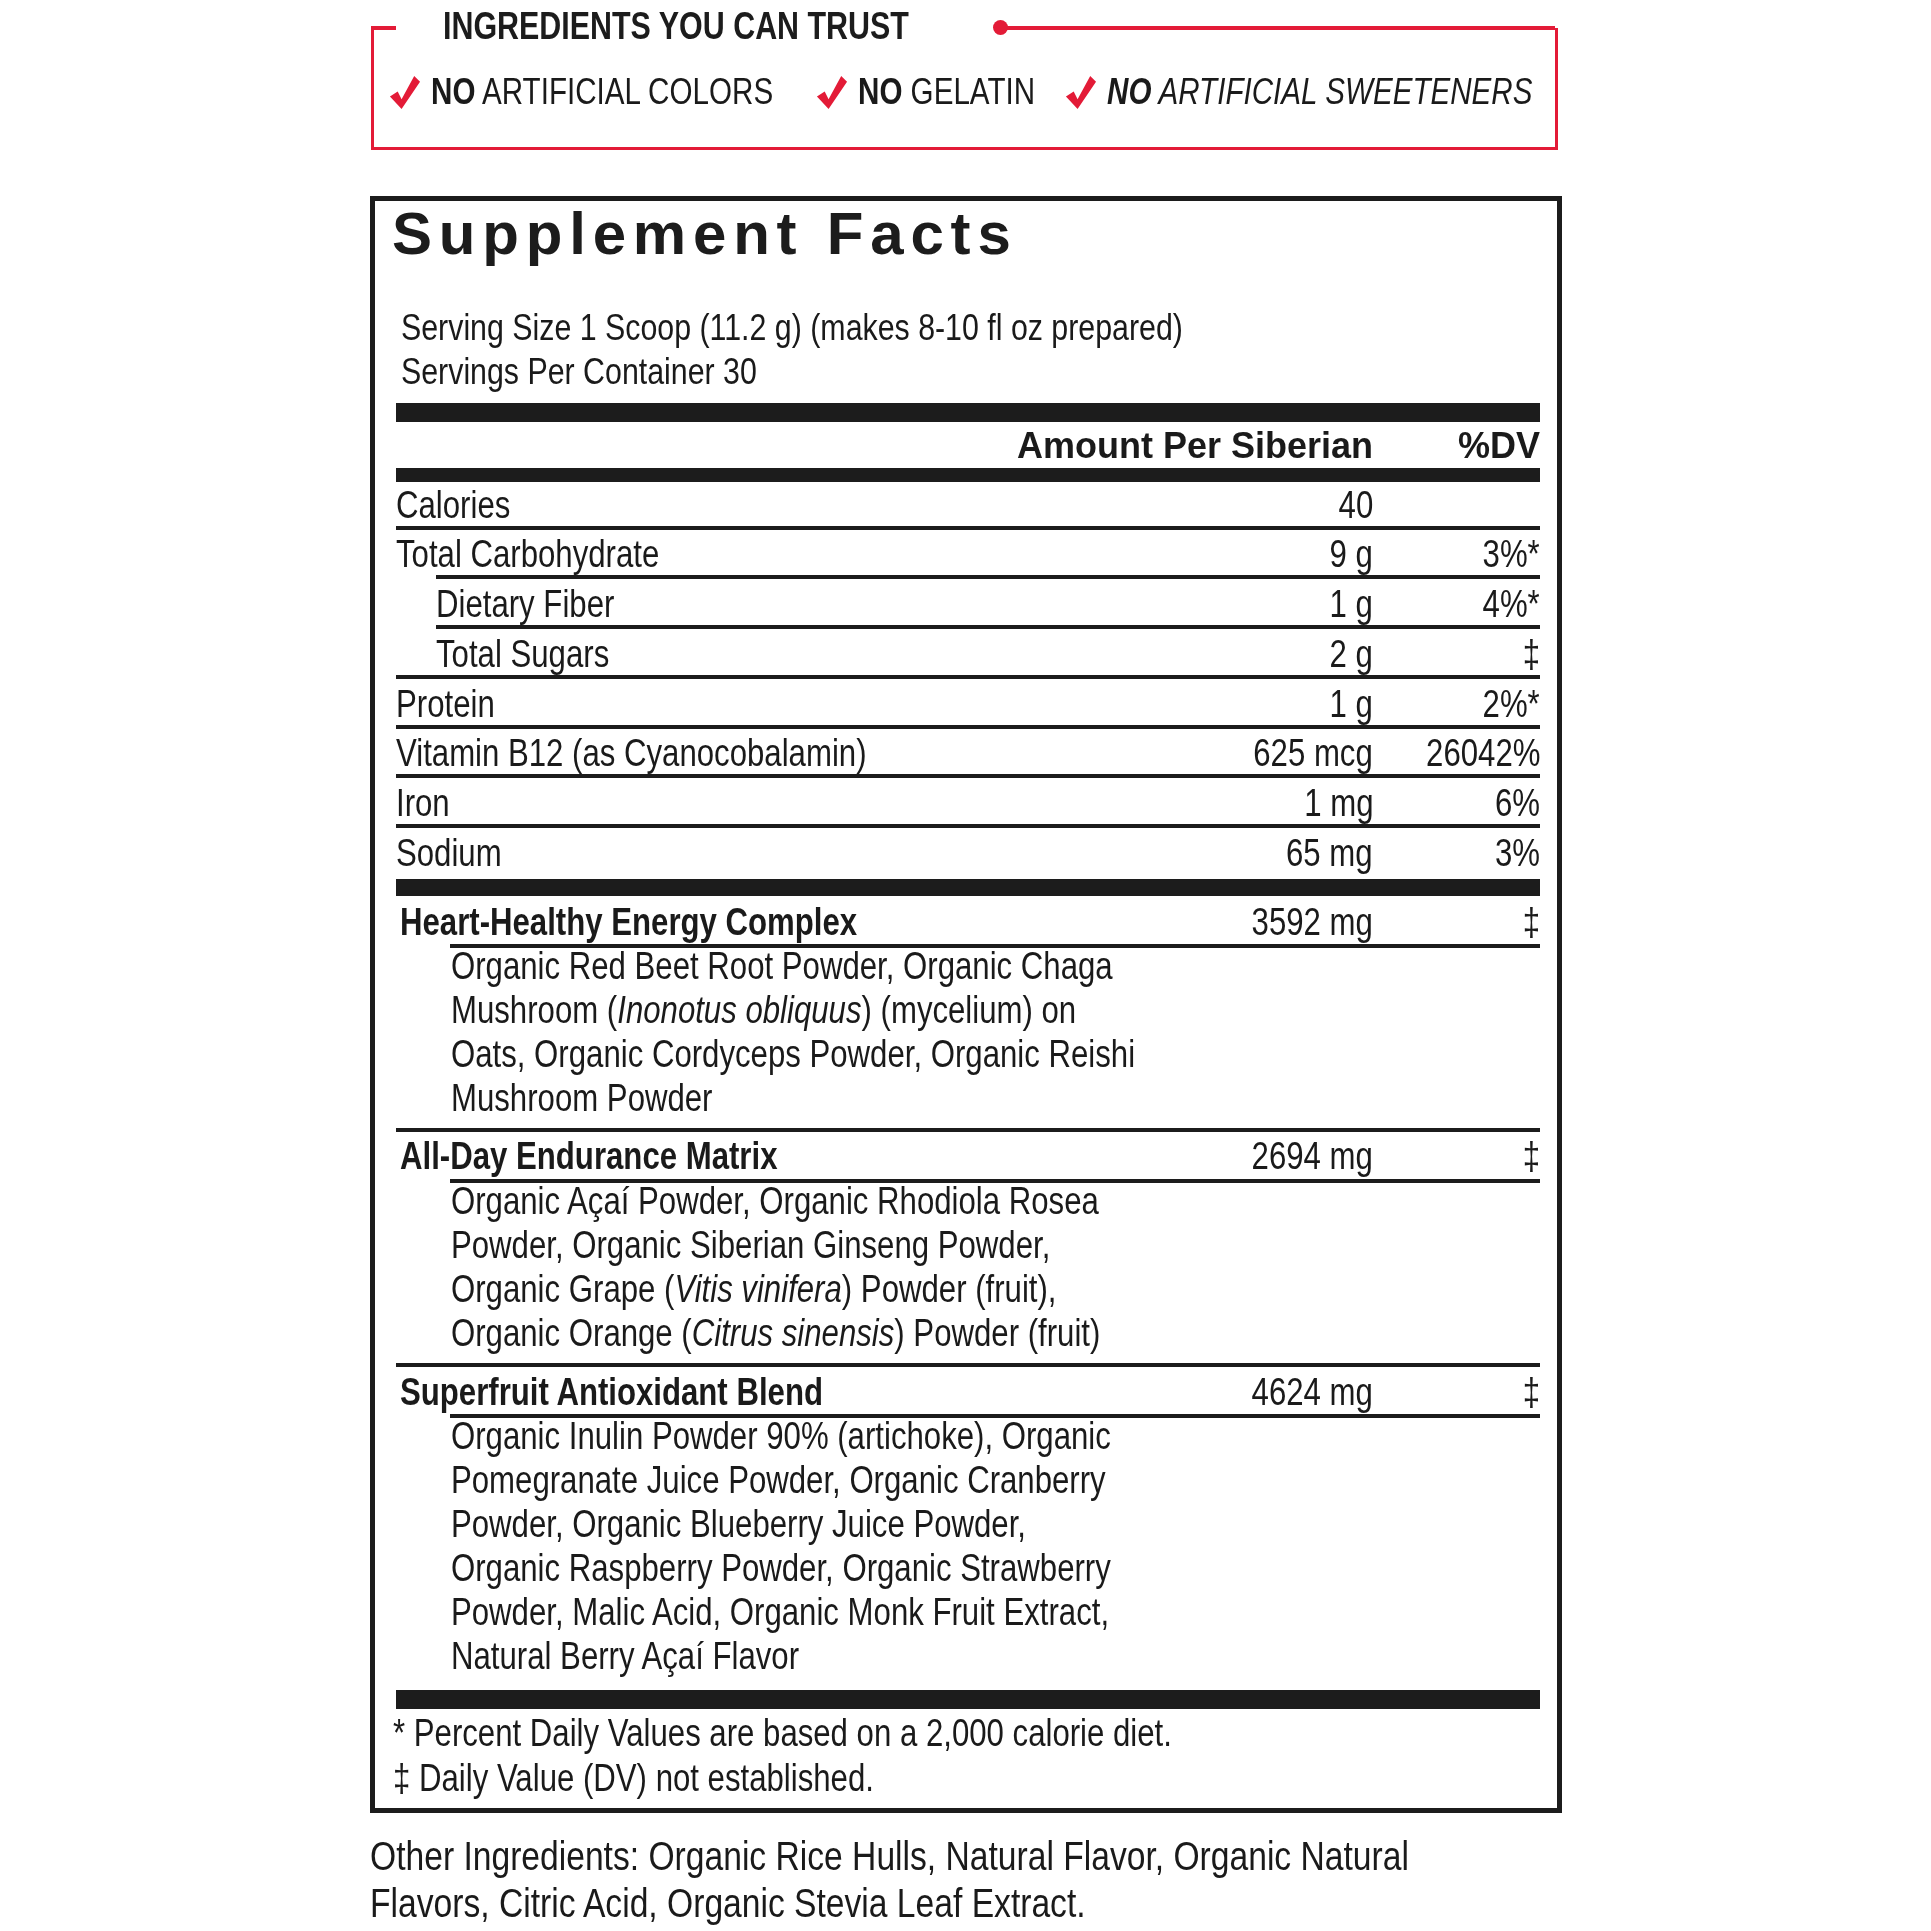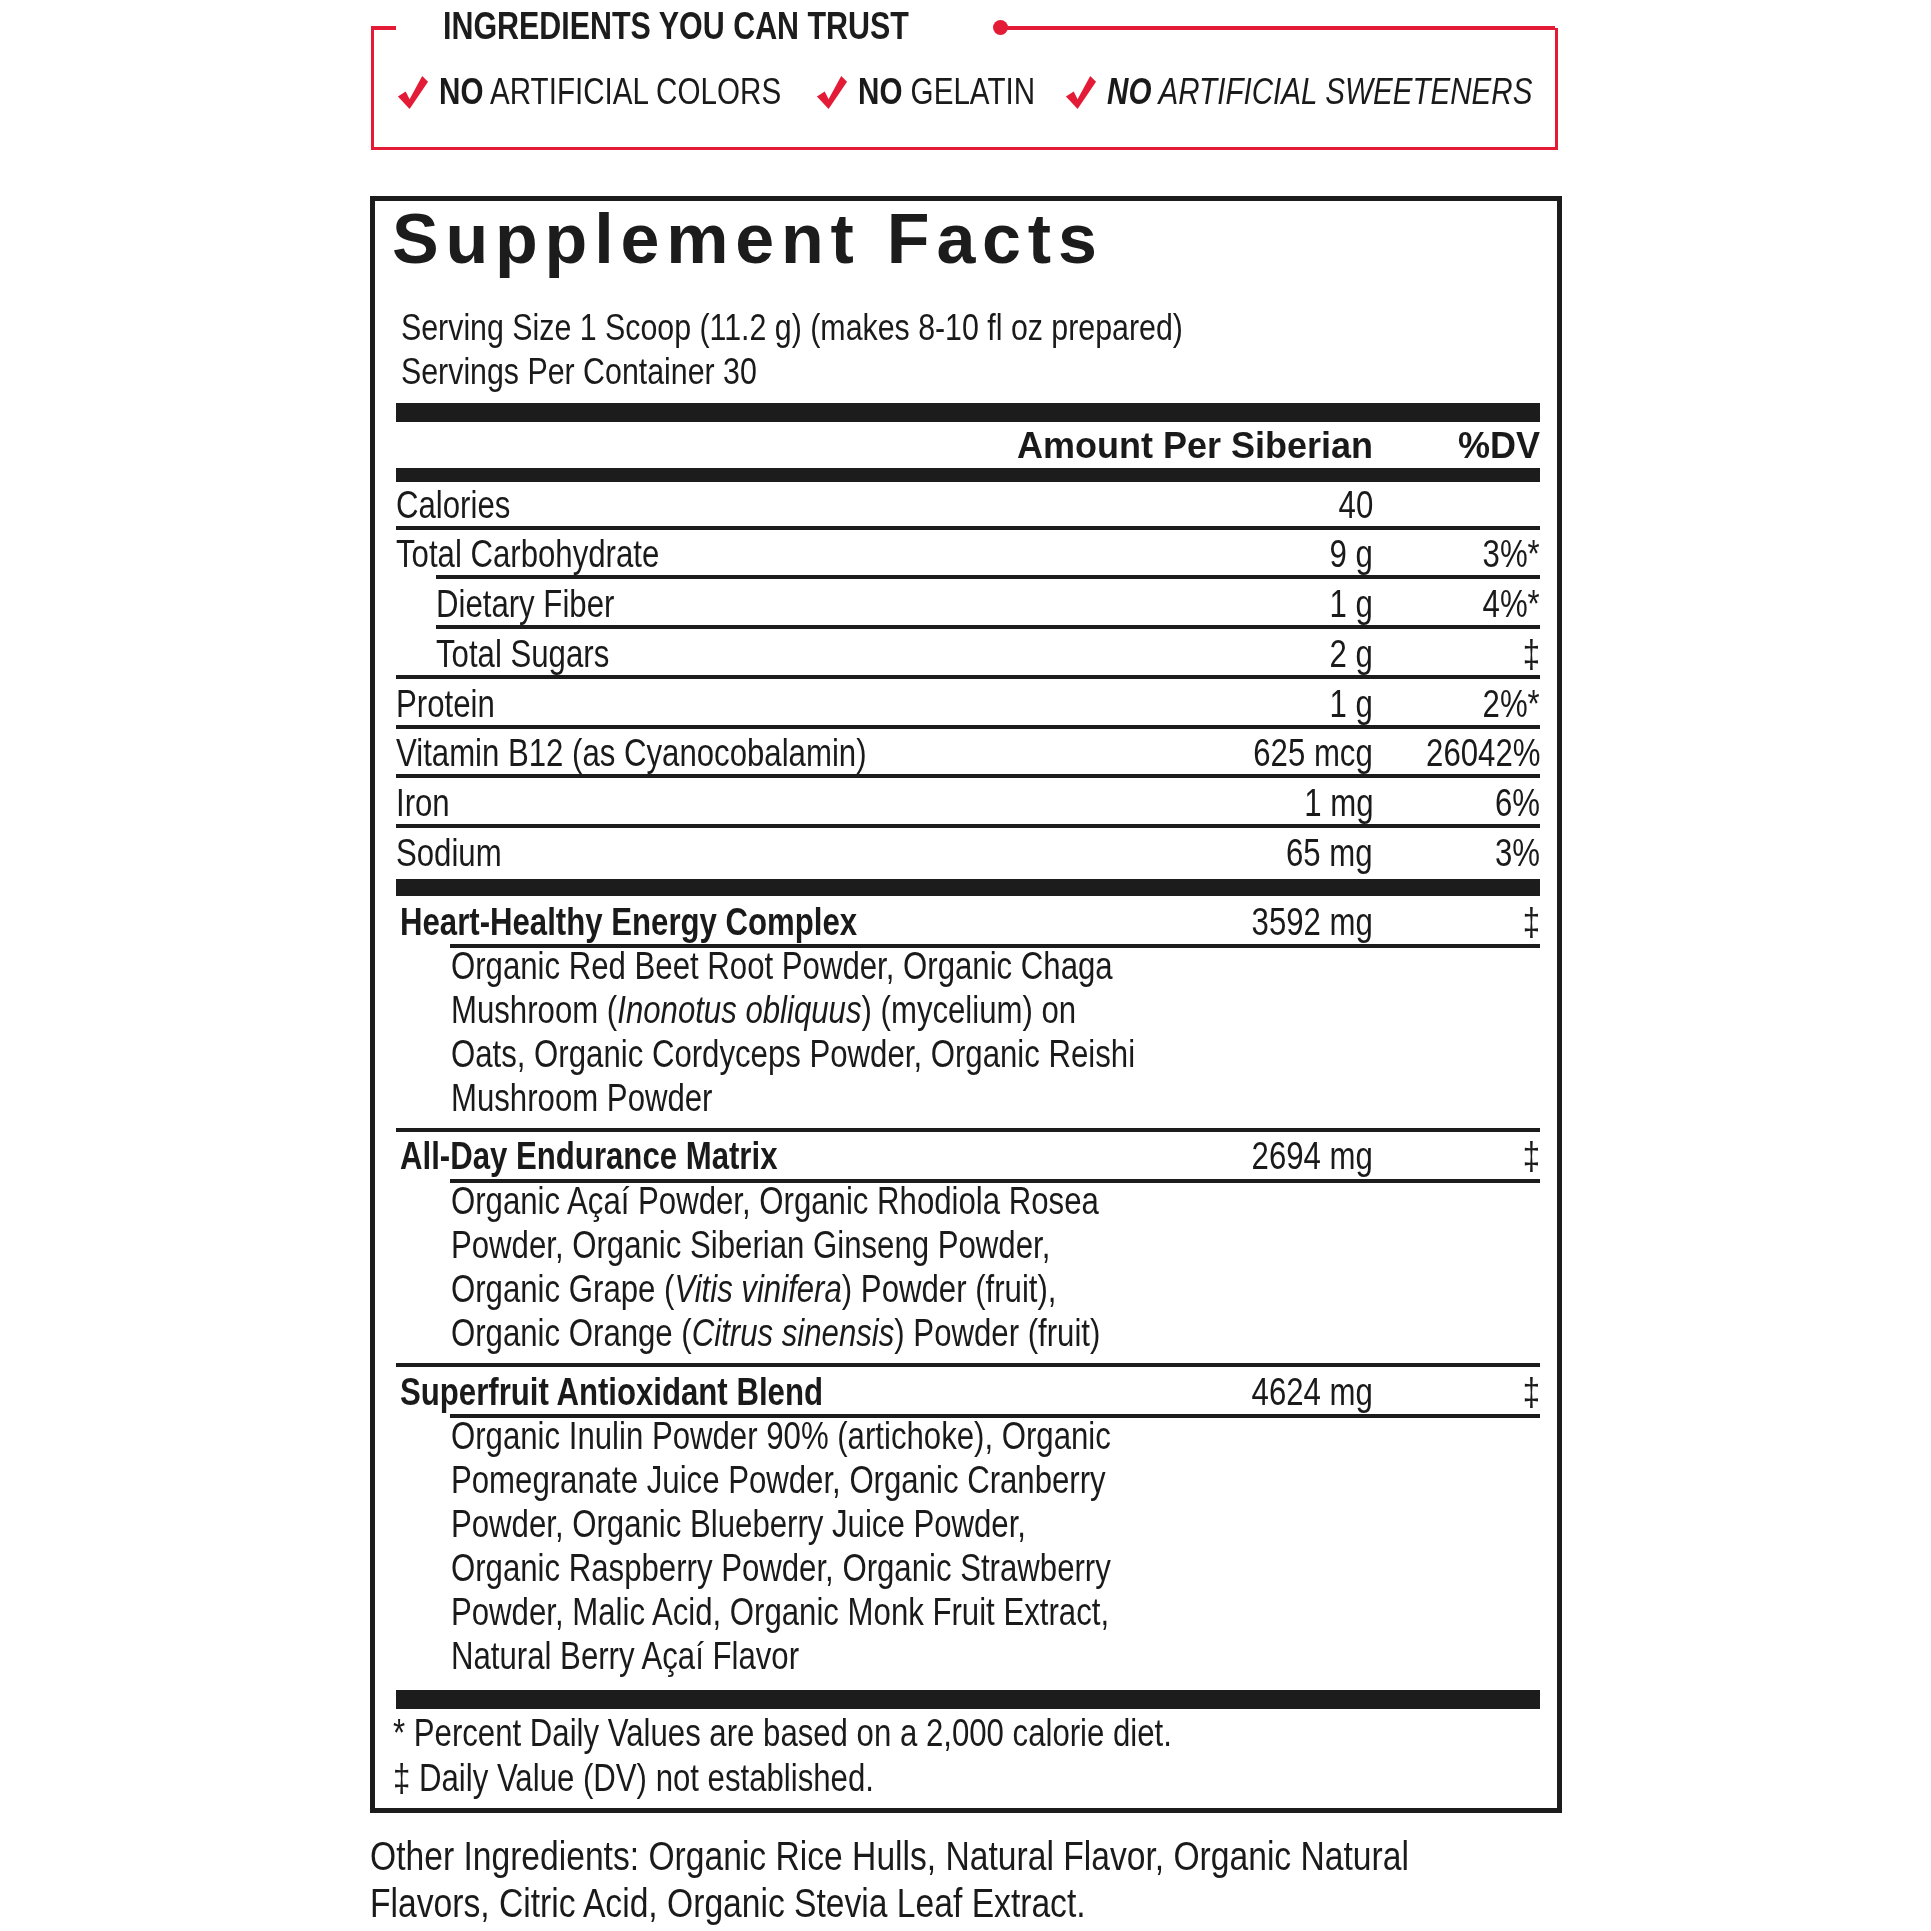--- a/index.html
+++ b/index.html
@@ -15,21 +15,21 @@
   .trust-dot { left: 993px; top: 20px; width: 15.4px; height: 15.4px; border-radius: 50%; background: #e31b37; }
   .trust-title { left: 443px; top: 3.9px; font-size: 39px; font-weight: bold; letter-spacing: 0px;
                  transform: scaleX(0.78); transform-origin: left top; white-space: nowrap; color: #1c1c1c; }
   .trust-item { top: 68px; height: 48px; display: flex; align-items: center; white-space: nowrap; }
   .trust-item .check { width: 33px; height: 39px; margin-right: 9.7px; }
   .trust-item .txt { font-size: 37px; transform: scaleX(0.8); transform-origin: left center; display: inline-block; }
   .trust-item .txt b { font-weight: bold; }
 
   
   #facts-box { left: 370px; top: 196px; width: 1182px; height: 1607px; border: 5.8px solid #1c1c1c; box-sizing: content-box; }
-  .facts-title { left: 392px; top: 199px; font-size: 70px; font-weight: bold; letter-spacing: 6.8px;
+  .facts-title { left: 392px; top: 199px; font-size: 60px; font-weight: bold; letter-spacing: 6.8px;
                  color: #1c1c1c; white-space: nowrap; transform: scaleX(1.0); transform-origin: left top; }
   .serving { font-size: 37px; white-space: nowrap; transform: scaleX(0.82); transform-origin: left top; }
   .bar { background: #1c1c1c; }
   .hdr { font-size: 36px; font-weight: bold; white-space: nowrap; }
   .rowtxt { font-size: 38px; white-space: nowrap; transform: scaleX(0.82); transform-origin: left top; }
   .rowtxt.right { transform-origin: right top; }
   .rowtxt.bold { font-weight: bold; }
   .line { background: #1c1c1c; height: 3.9px; }
   .ingr { font-size: 38px; white-space: nowrap; transform: scaleX(0.82); transform-origin: left top; line-height: 44px; }
   .ingr i { font-style: italic; }
@@ -38,21 +38,21 @@
 </style>
 </head>
 <body>
 
 <div id="trust-box" class="abs"></div>
 <div class="abs trust-top-left"></div>
 <div class="abs trust-top-right"></div>
 <div class="abs trust-dot"></div>
 <div class="abs trust-title">INGREDIENTS YOU CAN TRUST</div>
 
-<div class="abs trust-item" style="left:396px;">
+<div class="abs trust-item" style="left:388px;">
   <svg class="check" viewBox="0 0 34 40">
     <path d="M2 24 L10 19 L14 27 L27 3 L33 9 L14 37 Z" fill="#e31b37"></path>
   </svg>
   <span class="txt"><b>NO</b><span> ARTIFICIAL COLORS</span></span>
 </div>
 <div class="abs trust-item" style="left:815px;">
   <svg class="check" viewBox="0 0 34 40">
     <path d="M2 24 L10 19 L14 27 L27 3 L33 9 L14 37 Z" fill="#e31b37"></path>
   </svg>
   <span class="txt"><b>NO</b><span> GELATIN</span></span>

